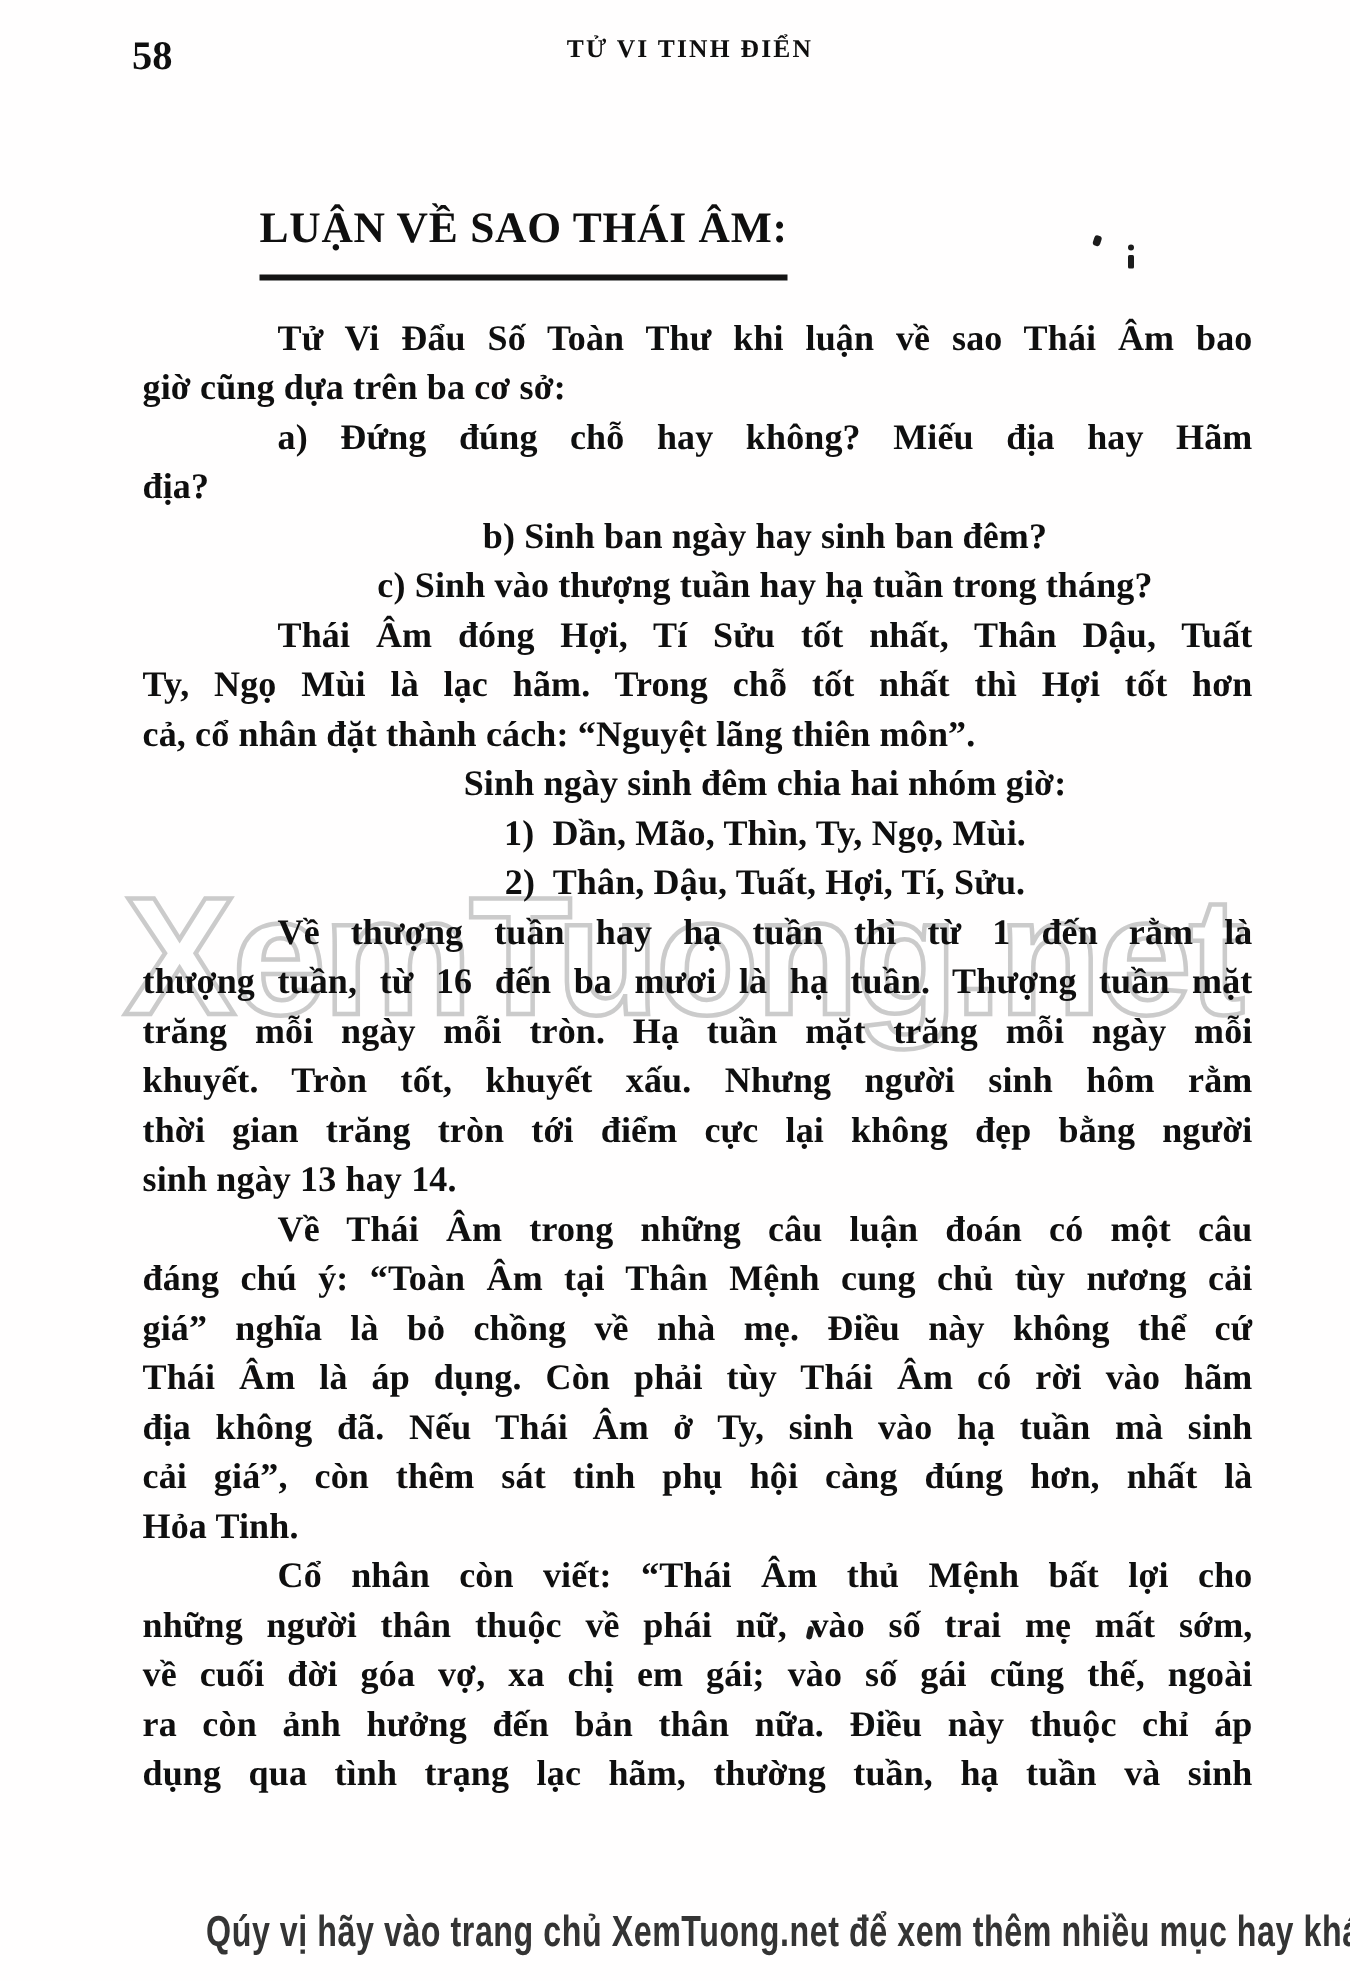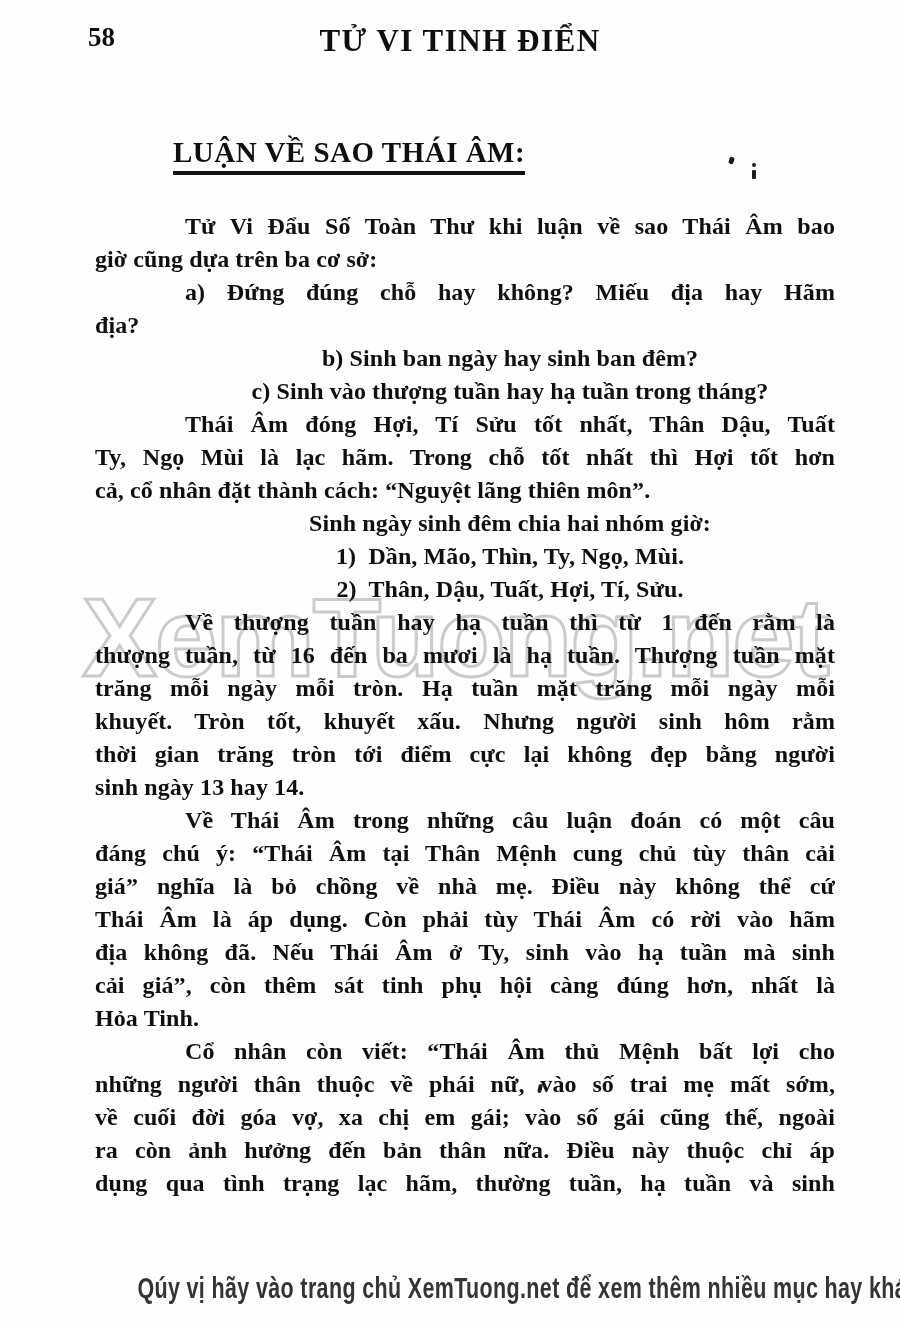--- a/index.html
+++ b/index.html
@@ -24,36 +24,36 @@
     font-size: 27px;
     font-weight: bold;
     z-index: 2;
   }
   .running-title {
     position: absolute;
     left: 0;
     right: 0;
     top: 23px;
     text-align: center;
-    font-size: 31px;
+    font-size: 17px;
     font-weight: bold;
     letter-spacing: 1.5px;
     z-index: 2;
     margin-left: 20px;
   }
   
   .section-title {
     position: absolute;
     left: 173px;
     top: 136px;
     font-size: 29px;
     font-weight: bold;
     letter-spacing: 0.5px;
     border-bottom: 4px solid #141414;
-    padding-bottom: 2px;
+    padding-bottom: 14px;
     z-index: 2;
   }
   
   .body-text {
     position: absolute;
     left: 82px;
     top: 210px;
     width: 740px;
     font-size: 24px;
     font-weight: bold;
@@ -147,21 +147,21 @@
       <div class="line in">Sinh ngày sinh đêm chia hai nhóm giờ:</div>
       <div class="line in">1)&nbsp; Dần, Mão, Thìn, Ty, Ngọ, Mùi.</div>
       <div class="line in">2)&nbsp; Thân, Dậu, Tuất, Hợi, Tí, Sửu.</div>
       <div class="line j in">Về thượng tuần hay hạ tuần thì từ 1 đến rằm là</div>
       <div class="line j">thượng tuần, từ 16 đến ba mươi là hạ tuần. Thượng tuần mặt</div>
       <div class="line j">trăng mỗi ngày mỗi tròn. Hạ tuần mặt trăng mỗi ngày mỗi</div>
       <div class="line j">khuyết. Tròn tốt, khuyết xấu. Nhưng người sinh hôm rằm</div>
       <div class="line j">thời gian trăng tròn tới điểm cực lại không đẹp bằng người</div>
       <div class="line">sinh ngày 13 hay 14.</div>
       <div class="line j in">Về Thái Âm trong những câu luận đoán có một câu</div>
-      <div class="line j">đáng chú ý: “Thái Âm tại Thân Mệnh cung chủ tùy thân cải</div>
+      <div class="line j">đáng chú ý: “Toàn Âm tại Thân Mệnh cung chủ tùy nương cải</div>
       <div class="line j">giá” nghĩa là bỏ chồng về nhà mẹ. Điều này không thể cứ</div>
       <div class="line j">Thái Âm là áp dụng. Còn phải tùy Thái Âm có rời vào hãm</div>
       <div class="line j">địa không đã. Nếu Thái Âm ở Ty, sinh vào hạ tuần mà sinh</div>
       <div class="line j">cải giá”, còn thêm sát tinh phụ hội càng đúng hơn, nhất là</div>
       <div class="line">Hỏa Tinh.</div>
       <div class="line j in">Cổ nhân còn viết: “Thái Âm thủ Mệnh bất lợi cho</div>
       <div class="line j">những người thân thuộc về phái nữ, vào số trai mẹ mất sớm,</div>
       <div class="line j">về cuối đời góa vợ, xa chị em gái; vào số gái cũng thế, ngoài</div>
       <div class="line j">ra còn ảnh hưởng đến bản thân nữa. Điều này thuộc chỉ áp</div>
       <div class="line j">dụng qua tình trạng lạc hãm, thường tuần, hạ tuần và sinh</div>

